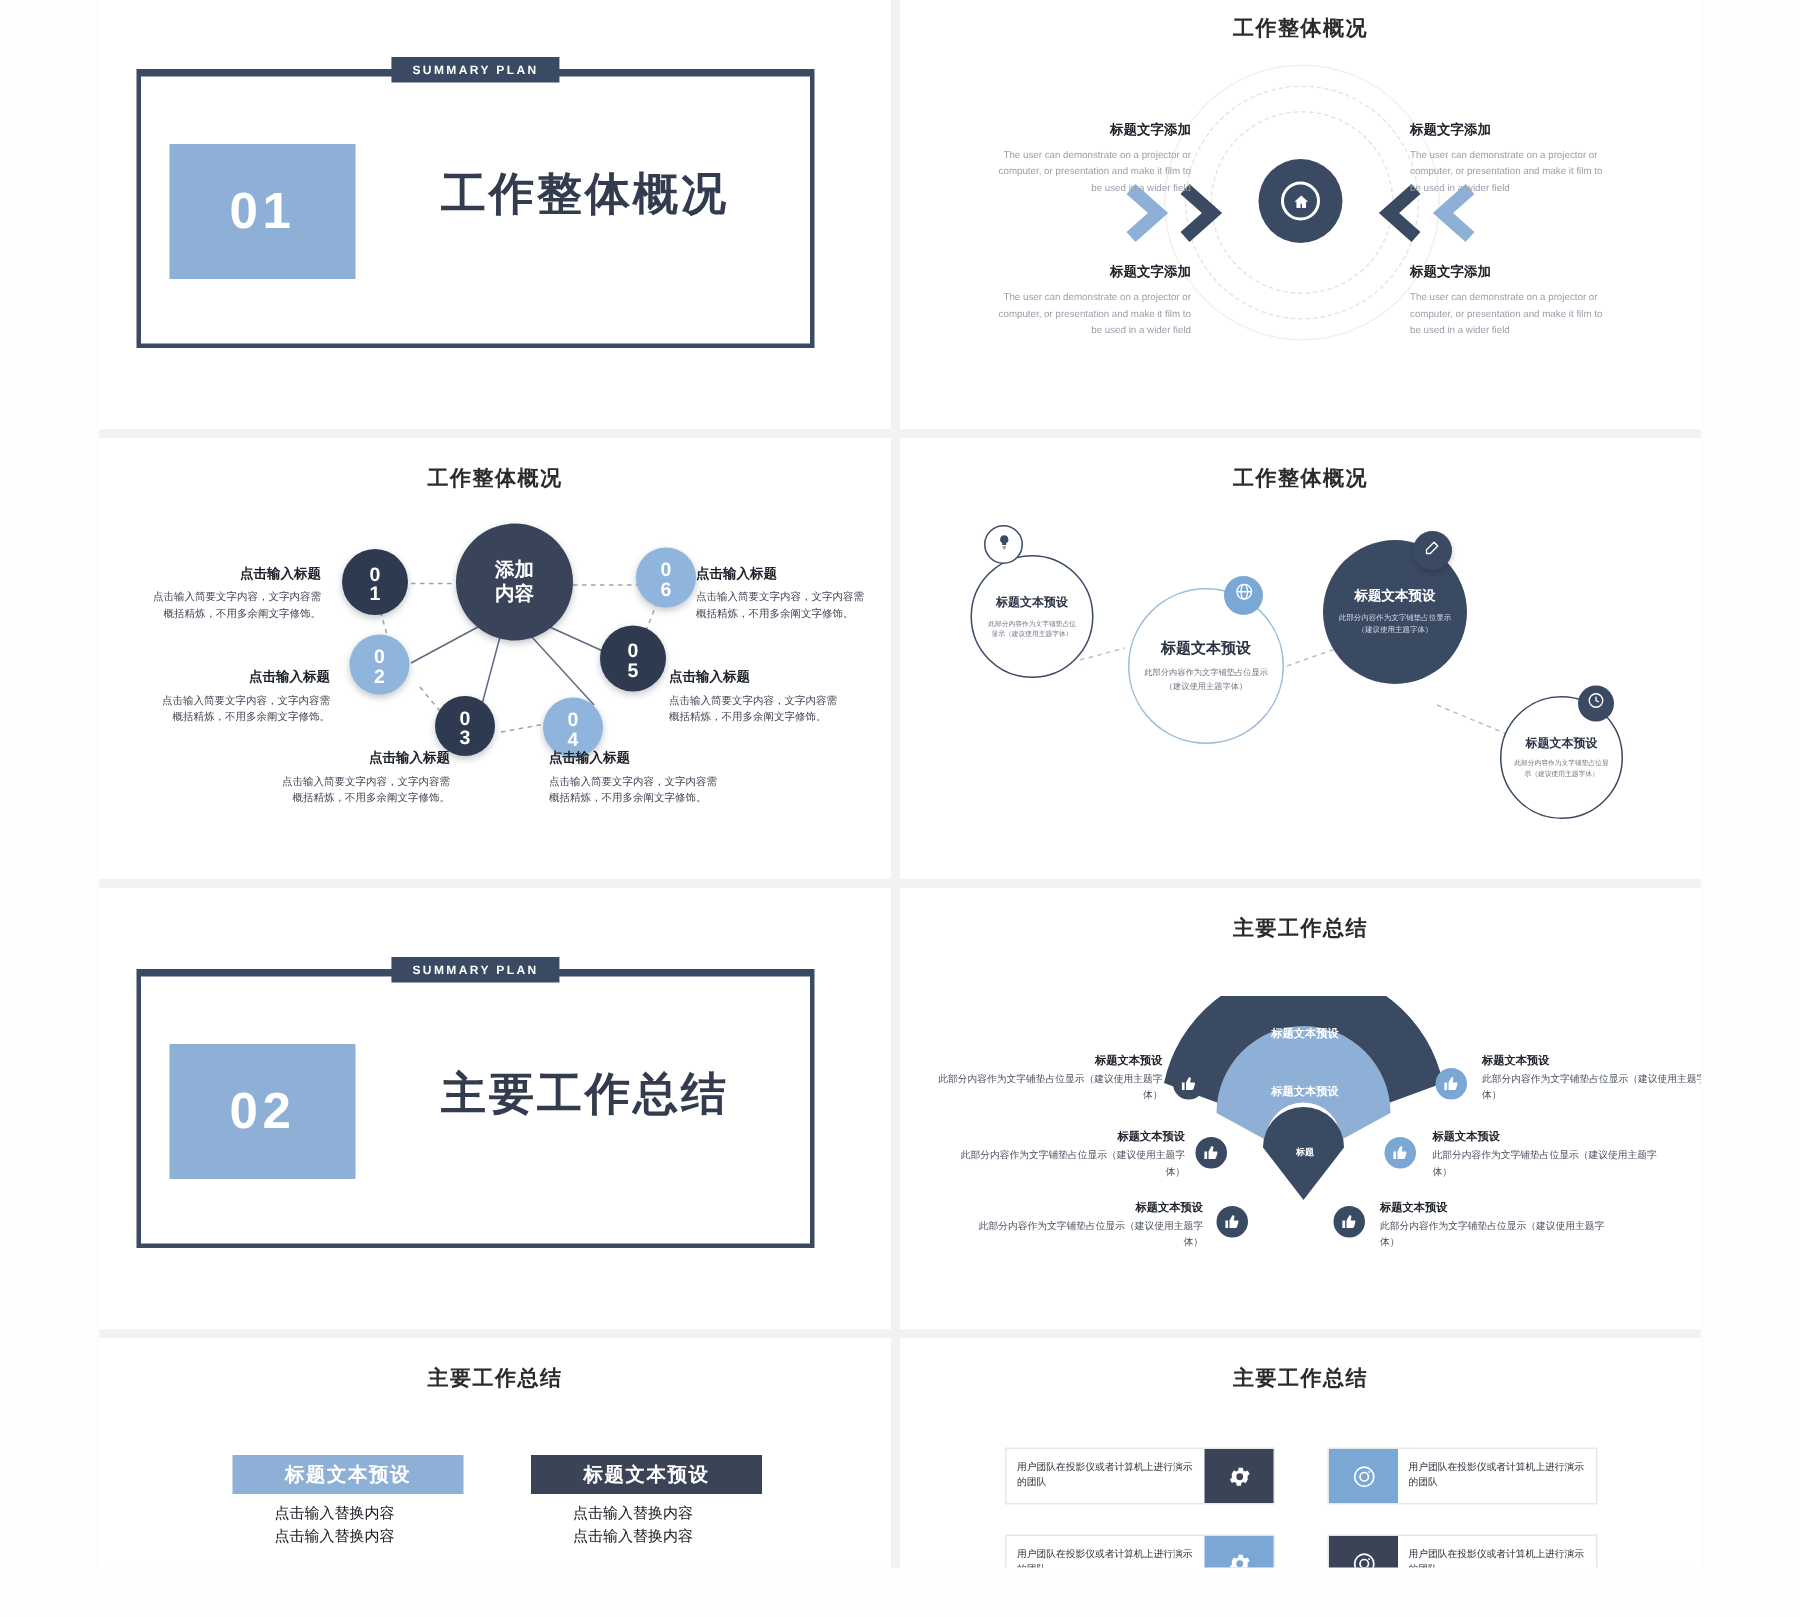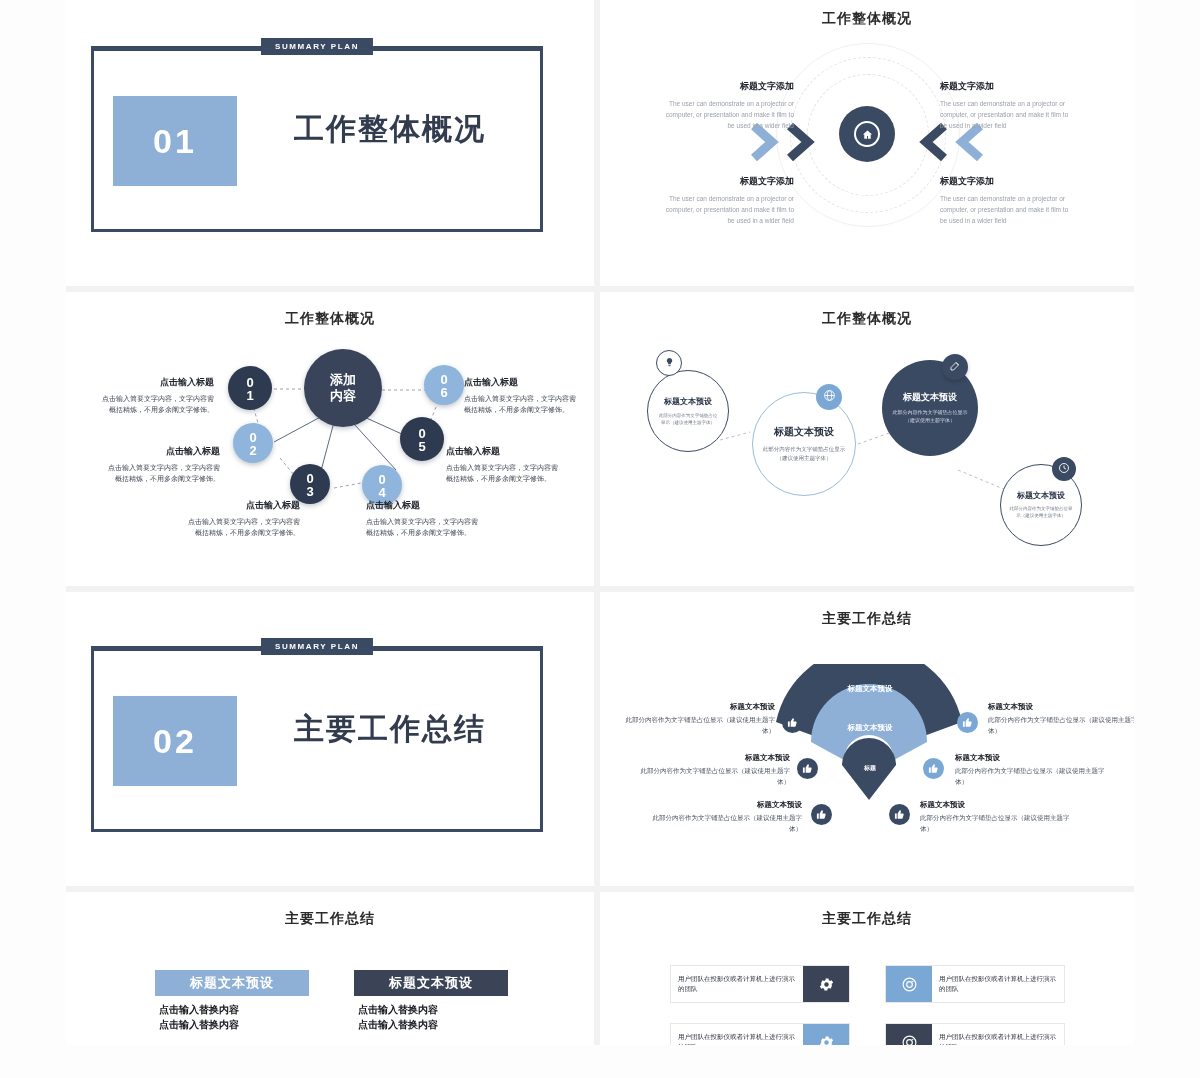--- a/index.html
+++ b/index.html
@@ -162,21 +162,21 @@
 
   
   .slide.partial{height:153px;border-bottom:none;}
   .pill{
     position:absolute;width:154px;height:26px;
     display:flex;align-items:center;justify-content:center;
     color:#fff;font-size:13px;font-weight:bold;letter-spacing:1px;
   }
   .pill.blue{background:#8fb0d6;}
   .pill.navy{background:#3b4456;}
-  .plines{position:absolute;font-size:10px;font-weight:bold;color:#15181e;line-height:1.5;}
+  .plines{position:absolute;font-size:10px;font-weight:normal;color:#15181e;line-height:1.5;margin-left:24px;}
   .card{
     position:absolute;width:180px;height:38px;
     border:1px solid #e7e7ea;background:#fff;
     display:flex;align-items:stretch;box-sizing:border-box;
   }
   .card .ctxt{
     flex:1;display:flex;align-items:center;
     font-size:6.5px;line-height:1.55;color:#2b2f38;padding:0 7px;
   }
   .card .cico{

